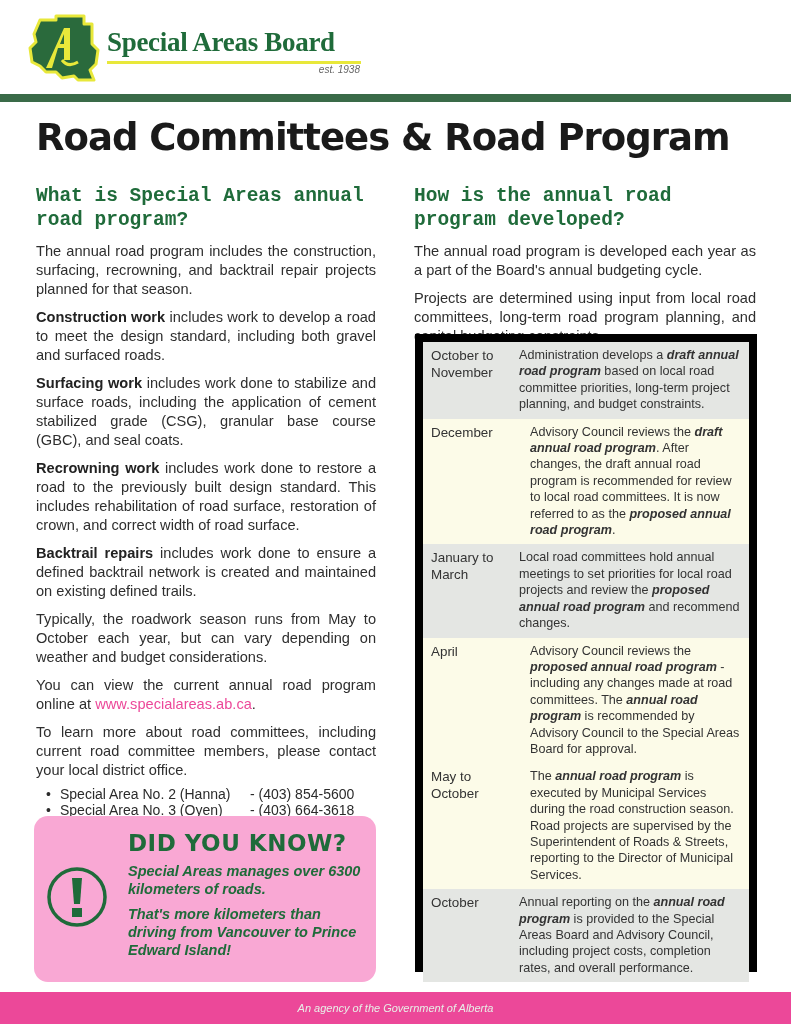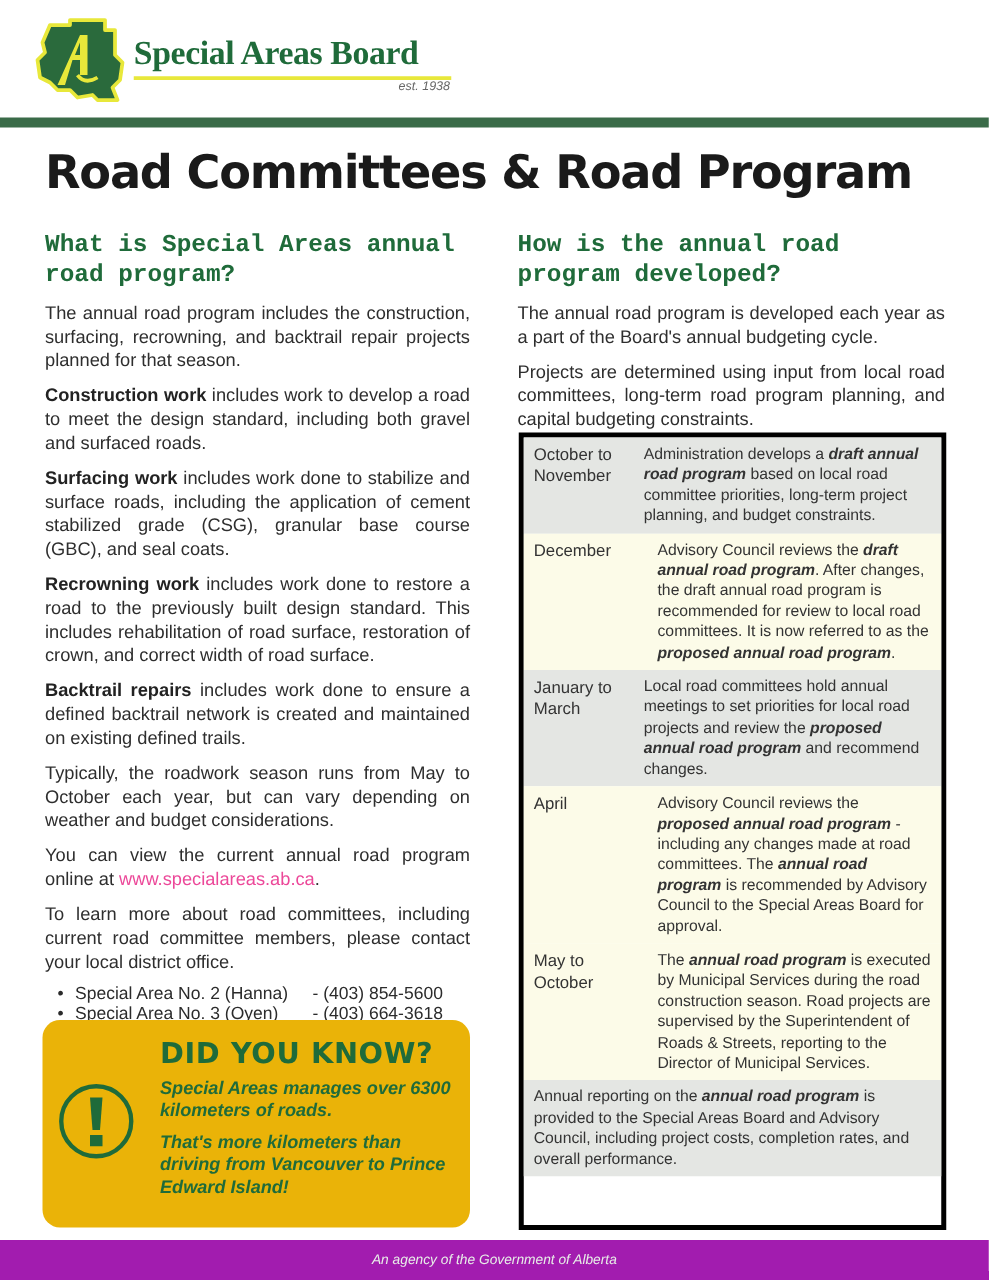--- a/index.html
+++ b/index.html
@@ -42,46 +42,46 @@
     p.body b { color: #222; }
     a.link { color: #ec4899; }
 
     ul.offices { list-style: none; padding: 0; margin: 6px 0 0 10px; font-size: 14px; line-height: 16px; }
     ul.offices li { display: flex; white-space: nowrap; }
     ul.offices li .bullet { width: 14px; }
     ul.offices li .office-name { width: 190px; }
 
     .dyk {
       position: absolute; left: 34px; top: 816px; width: 342px; height: 166px;
-      background: #eab308; border-radius: 14px;
+      background: #f9a8d4; border-radius: 14px;
     }
     .dyk-icon { position: absolute; left: 12px; top: 50px; width: 62px; height: 62px; }
     .dyk-title {
       position: absolute; left: 94px; top: 14px;
       font-family: "DejaVu Sans", sans-serif; font-weight: 900; font-size: 23px;
       color: #1f6b3a; letter-spacing: 0.5px; white-space: nowrap;
     }
     .dyk-text {
       position: absolute; left: 94px; top: 46px; width: 240px;
       font-style: italic; font-size: 14.5px; line-height: 18px; color: #1f6b3a; font-weight: bold;
     }
     .dyk-text p { margin: 0 0 7px 0; }
 
     .timeline {
-      position: absolute; left: 415px; top: 346px; width: 342px; height: 638px;
-      border: 4px solid #000000; box-sizing: border-box;
+      position: absolute; left: 415px; top: 334px; width: 342px; height: 638px;
+      border: 8px solid #000000; box-sizing: border-box;
     }
     .tl-row { display: flex; padding: 5px 8px 6px 8px; font-size: 12.6px; line-height: 16.4px; color: #333; }
     .tl-row.grey { background: #e4e6e3; }
     .tl-row.cream { background: #fcfbe8; gap: 11px; }
     .tl-when { width: 88px; flex: 0 0 88px; font-size: 13.4px; line-height: 17px; }
     .tl-what { flex: 1; }
 
     .footer {
-      position: absolute; left: 0; top: 992px; width: 791px; height: 32px; background: #a21caf;
+      position: absolute; left: 0; top: 992px; width: 791px; height: 32px; background: #ec4899;
       display: flex; align-items: center; justify-content: center;
     }
     .footer-text { color: #e8efe8; font-style: italic; font-size: 11px; }
   </style>
 </head>
 <body>
 
 <div class="header">
   <svg class="logo-mark" viewBox="0 0 76 70">
     <path d="M14 6 L30 6 L30 2 L58 2 L58 10 L66 10 L66 30 L72 36 L70 50 L64 56 L68 66 L52 66 L48 62 L36 64 L30 58 L20 58 L14 52 L6 48 L4 34 L10 28 L8 20 Z" fill="#2a6a3c" stroke="#e8e83a" stroke-width="3" stroke-linejoin="round"></path>
@@ -160,19 +160,20 @@
     </div>
     <div class="tl-row cream">
       <div class="tl-when">April</div>
       <div class="tl-what"><span>Advisory Council reviews the </span><i style="font-weight: bold;">proposed annual road program</i><span> - including any changes made at road committees. The </span><i style="font-weight: bold;">annual road program</i><span> is recommended by Advisory Council to the Special Areas Board for approval.</span></div>
     </div>
     <div class="tl-row cream">
       <div class="tl-when">May to October</div>
       <div class="tl-what"><span>The </span><i style="font-weight: bold;">annual road program</i><span> is executed by Municipal Services during the road construction season. Road projects are supervised by the Superintendent of Roads &amp; Streets, reporting to the Director of Municipal Services.</span></div>
     </div>
     <div class="tl-row grey">
+      <div class="tl-when">October</div>
       <div class="tl-what"><span>Annual reporting on the </span><i style="font-weight: bold;">annual road program</i><span> is provided to the Special Areas Board and Advisory Council, including project costs, completion rates, and overall performance.</span></div>
     </div>
   </div>
 
 <div class="footer">
   <span class="footer-text">An agency of the Government of Alberta</span>
 </div>
 
 </body></html>

